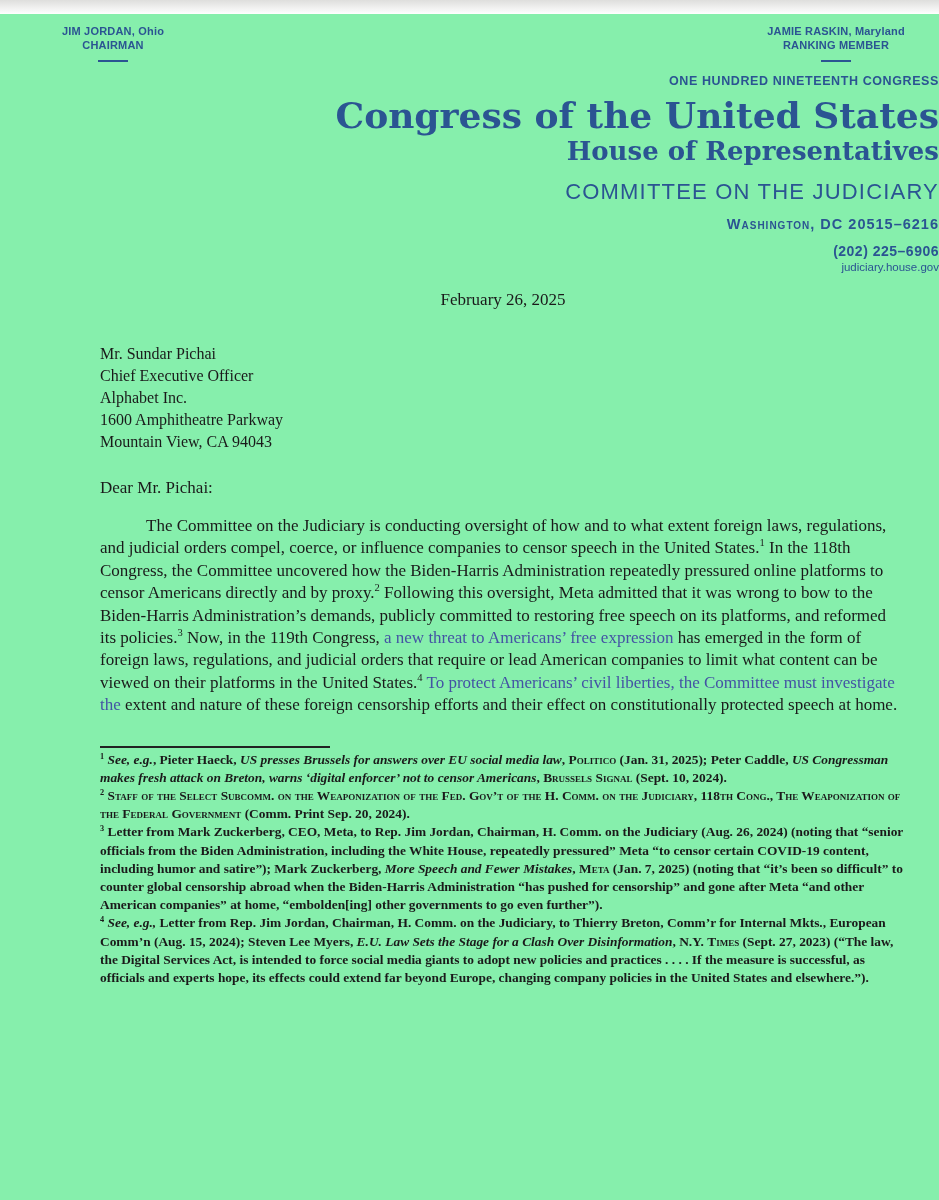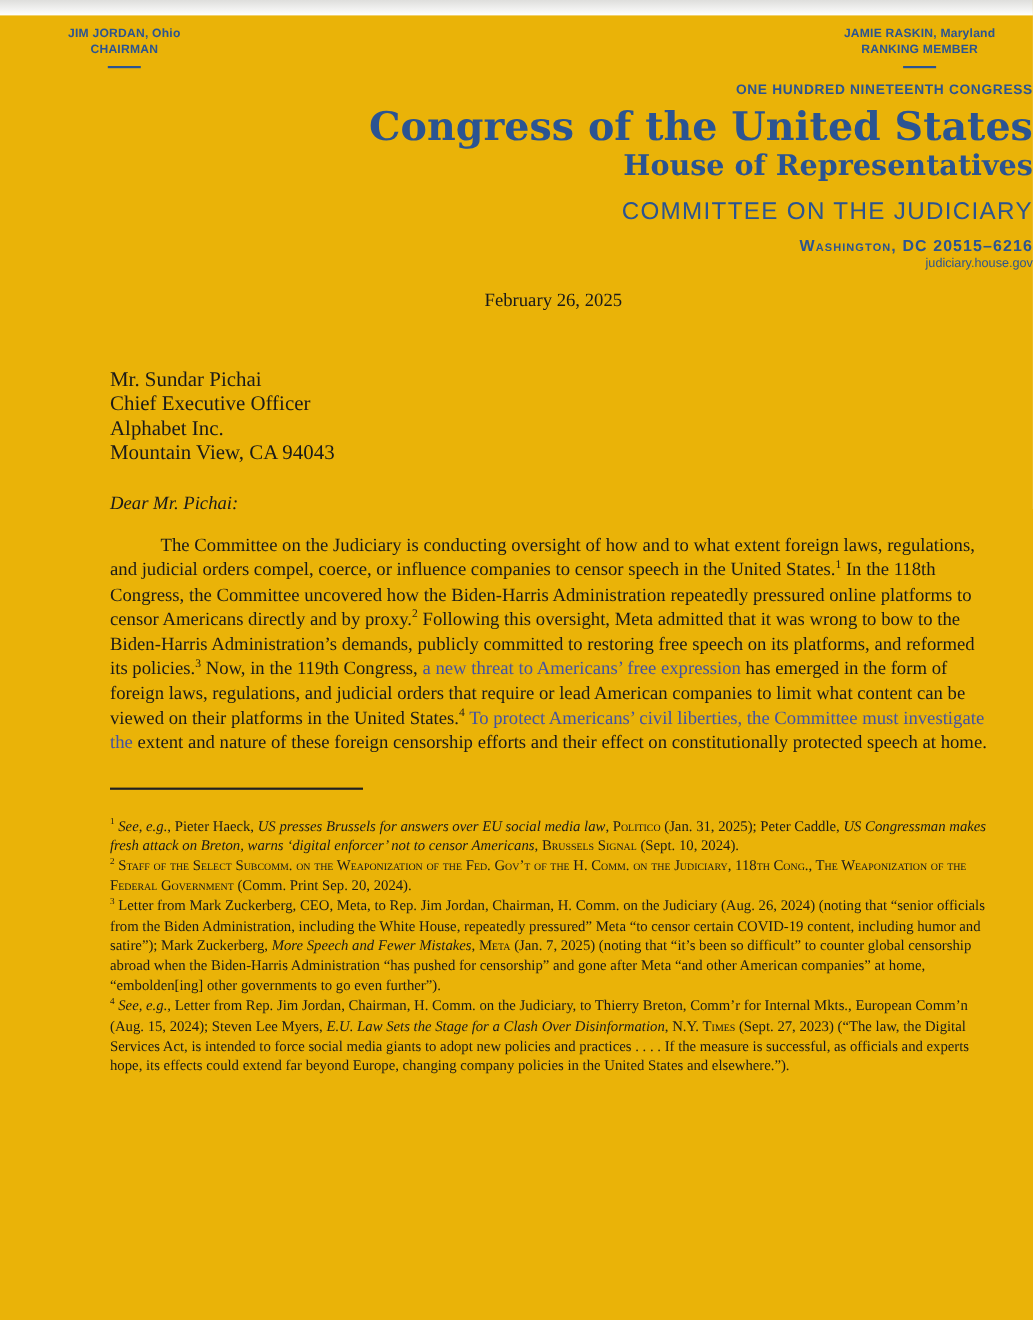--- a/index.html
+++ b/index.html
@@ -1,21 +1,21 @@
 <!DOCTYPE html>
 <html style="--accent: #2b5492; --tint: #4353a4;"><head>
 <meta charset="utf-8">
 <style>
   html, body { margin: 0; padding: 0; background: #ffffff; }
   .page {
     position: relative;
     width: 939px;
     height: 1200px;
     margin: 0 auto;
-    background: #eab308;
+    background: #86efac;
     overflow: hidden;
     font-family: "Liberation Serif", serif;
     color: #1a1a1a;
   }
   .page::before {
     content: "";
     position: absolute;
     top: 0; left: 0; right: 0;
     height: 14px;
     background: linear-gradient(#dededc, #ffffff);
@@ -92,22 +92,22 @@
     margin-top: 2px;
   }
 
   
   .letter-col { padding: 0 33px 0 100px; }
   .date-line {
     text-align: center;
     font-size: 17px;
     margin-top: 17px;
   }
-  .recipient { margin-top: 52px; font-size: 19px; line-height: 22px; }
-  .salutation { margin-top: 25px; font-size: 17px; font-style: italic; }
+  .recipient { margin-top: 33px; font-size: 16px; line-height: 22px; }
+  .salutation { margin-top: 25px; font-size: 17px; }
   .body-par {
     font-size: 17px;
     line-height: 22.4px;
     text-indent: 46px;
     text-align: left;
   }
   .body-par sup, .footnote sup {
     font-size: 0.62em;
     line-height: 0;
     vertical-align: super;
@@ -115,21 +115,21 @@
   .tint { color: var(--tint); }
   .it { font-style: italic; }
   .sc { font-variant: small-caps; }
 
   .fn-rule {
     margin-top: 29px;
     width: 230px;
     height: 2px;
     background: #222222;
   }
-  .footnotes { margin-top: 24px; }
+  .footnotes { margin-top: 3px; font-weight: bold; }
   .footnote {
     font-size: 13.4px;
     line-height: 18.2px;
     text-align: left;
   }
 </style>
 </head>
 <body>
 
 <div class="page">
@@ -144,30 +144,32 @@
     <div>RANKING MEMBER</div>
     <div class="officer-rule"></div>
   </div>
 
   <div class="letterhead">
     <div class="session">ONE HUNDRED NINETEENTH CONGRESS</div>
     <div class="blackletter-1">Congress of the United States</div>
     <div class="blackletter-2">House of Representatives</div>
     <div class="committee">COMMITTEE ON THE JUDICIARY</div>
     <div class="lh-addr">Washington, DC 20515–6216</div>
+    <div class="lh-phone">(202) 225–6906</div>
     <div class="lh-web">judiciary.house.gov</div>
   </div>
 
   <div class="letter-col">
     <div class="date-line">February 26, 2025</div>
 
     <div class="recipient">
         <div>Mr. Sundar Pichai</div>
         <div>Chief Executive Officer</div>
         <div>Alphabet Inc.</div>
+        <div>1600 Amphitheatre Parkway</div>
         <div>Mountain View, CA 94043</div>
       </div>
 
     <div class="salutation">Dear Mr. Pichai:</div>
 
     <p class="body-par"><span>The Committee on the Judiciary is conducting oversight of how and to what extent foreign laws, regulations, and judicial orders compel, coerce, or influence companies to censor speech in the United States.</span><sup>1</sup><span> In the 118th Congress, the Committee uncovered how the Biden-Harris Administration repeatedly pressured online platforms to censor Americans directly and by proxy.</span><sup>2</sup><span> Following this oversight, Meta admitted that it was wrong to bow to the Biden-Harris Administration’s demands, publicly committed to restoring free speech on its platforms, and reformed its policies.</span><sup>3</sup><span> Now, in the 119th Congress, </span><span class="tint">a new threat to Americans’ free expression</span><span> has emerged in the form of foreign laws, regulations, and judicial orders that require or lead American companies to limit what content can be viewed on their platforms in the United States.</span><sup>4</sup><span> </span><span class="tint">To protect Americans’ civil liberties, the Committee must investigate the</span><span> extent and nature of these foreign censorship efforts and their effect on constitutionally protected speech at home.</span></p>
 
     <div class="fn-rule"></div>
 
     <div class="footnotes" id="footnotes">

